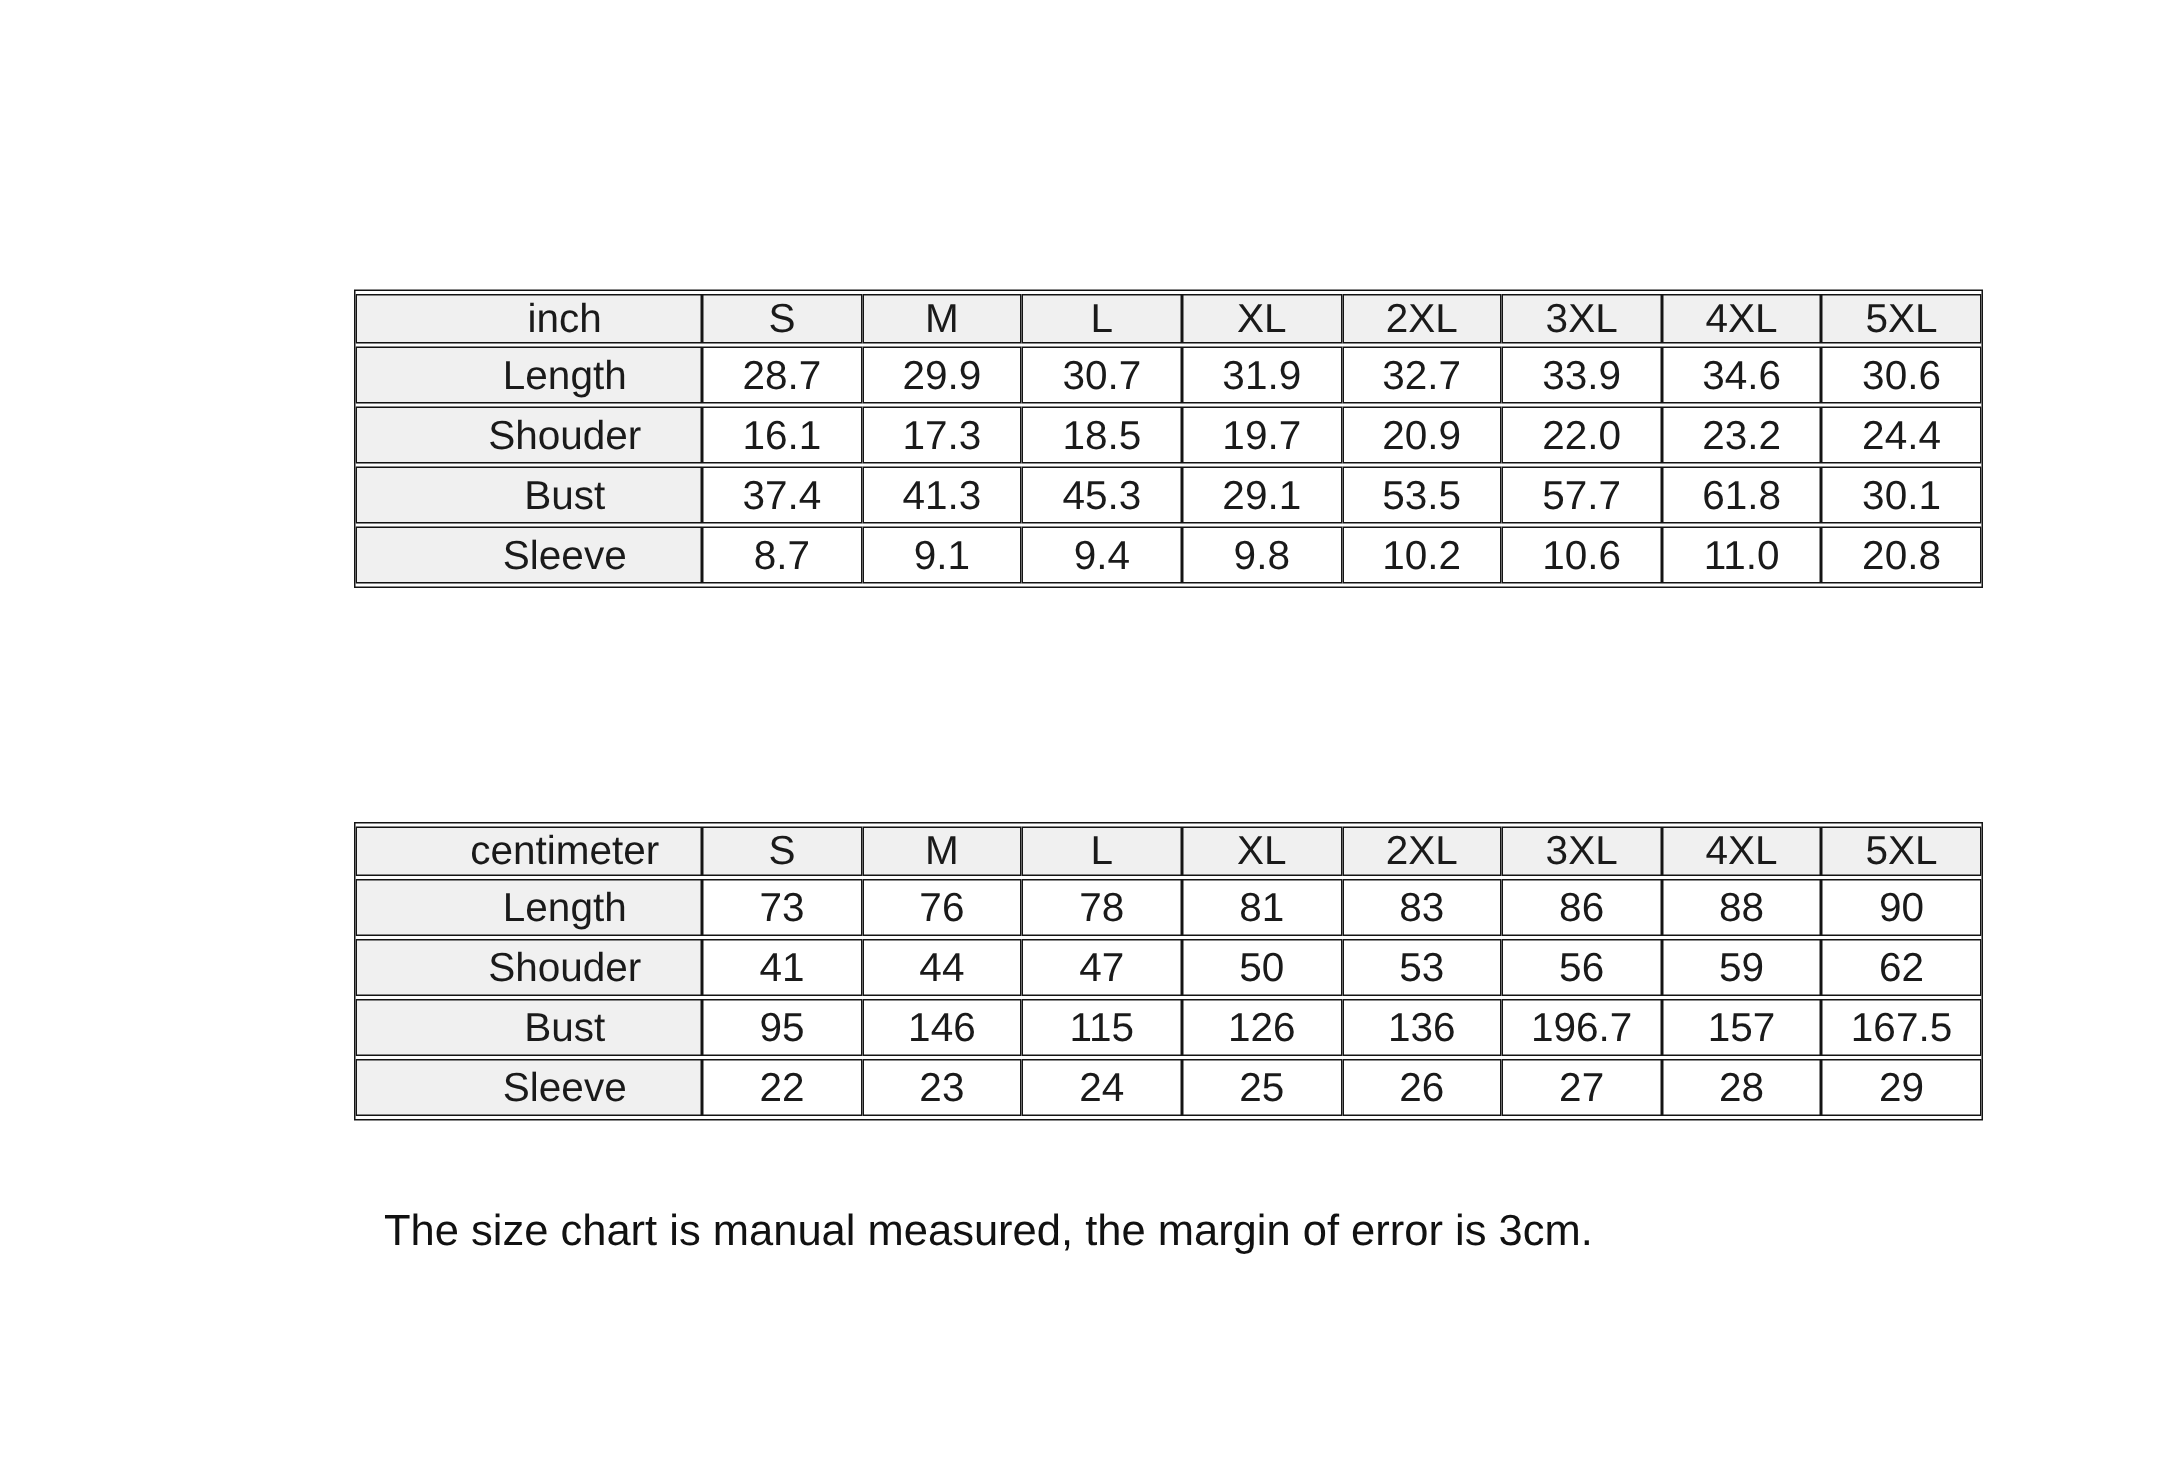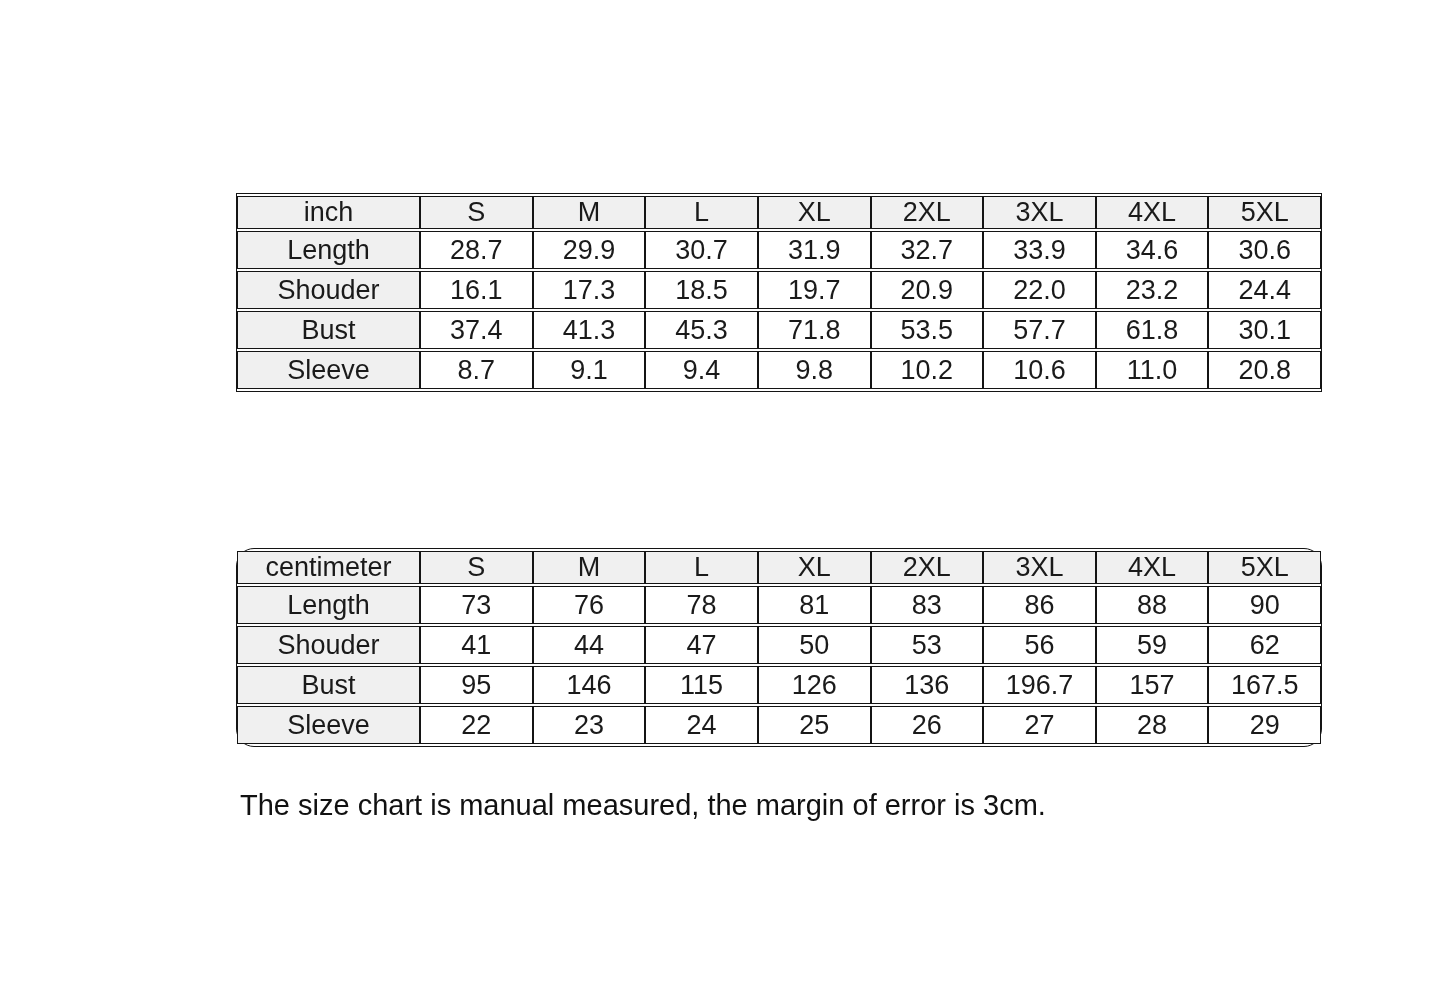--- a/index.html
+++ b/index.html
@@ -20,45 +20,46 @@
     left: 236px;
     width: 1086px;
     height: 199px;
     border-collapse: separate;
     border-spacing: 0 2px;
     table-layout: fixed;
     font-size: 27px;
     border: 1px solid #141414;
   }
   .table-inch { top: 193px; }
-  .table-cm   { top: 548px; border-radius: 18px; }
+  .table-cm   { top: 548px; }
   .size-table th,
   .size-table td {
     border: 1.5px solid #141414;
     text-align: center;
     vertical-align: middle;
     font-weight: 400;
     padding: 0;
     overflow: hidden;
     white-space: nowrap;
   }
   .size-table th {
     background: #f0f0f0;
   }
   .size-table td {
     background: #ffffff;
   }
   .size-table .label-col {
     width: 181px;
+    padding-left: 48px;
   }
   .note {
     position: absolute;
     left: 240px;
     top: 789px;
-    margin: 0;
+    margin: 16px;
     font-size: 29px;
     color: #111111;
   }
 </style>
 </head>
 <body>
 
 <div>
   <table class="size-table table-inch">
       <thead>
@@ -95,21 +96,21 @@
           <td>20.9</td>
           <td>22.0</td>
           <td>23.2</td>
           <td>24.4</td>
         </tr>
         <tr>
           <th class="label-col">Bust</th>
           <td>37.4</td>
           <td>41.3</td>
           <td>45.3</td>
-          <td>71.8</td>
+          <td>29.1</td>
           <td>53.5</td>
           <td>57.7</td>
           <td>61.8</td>
           <td>30.1</td>
         </tr>
         <tr>
           <th class="label-col">Sleeve</th>
           <td>8.7</td>
           <td>9.1</td>
           <td>9.4</td>

